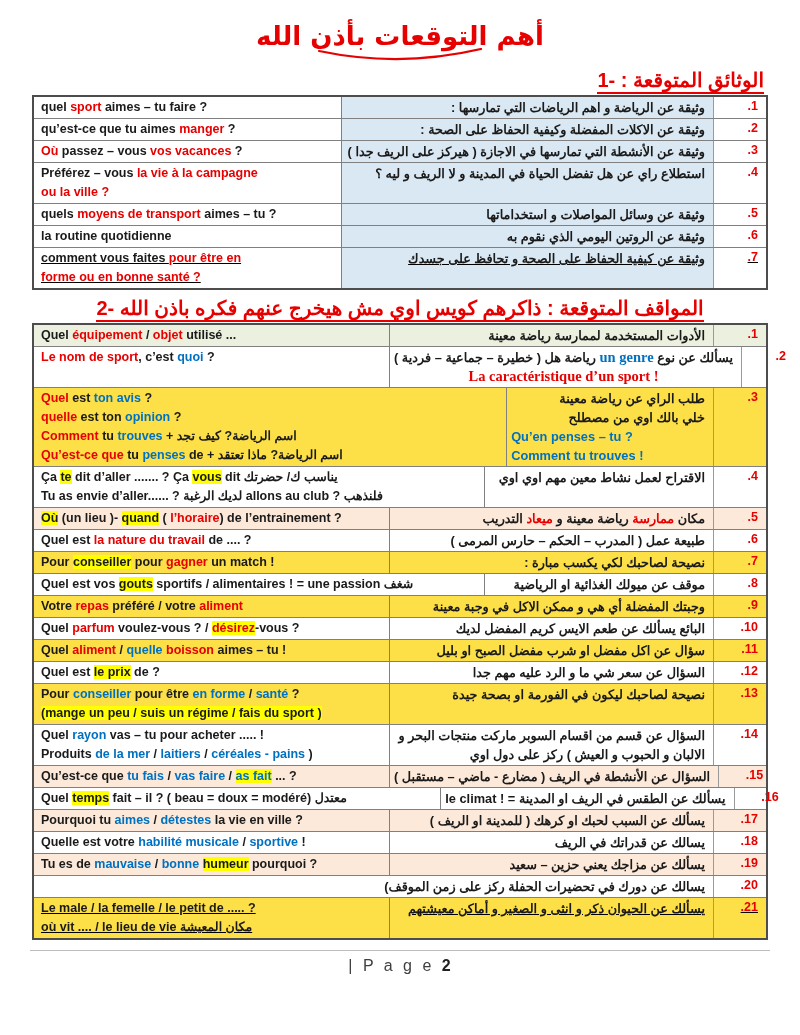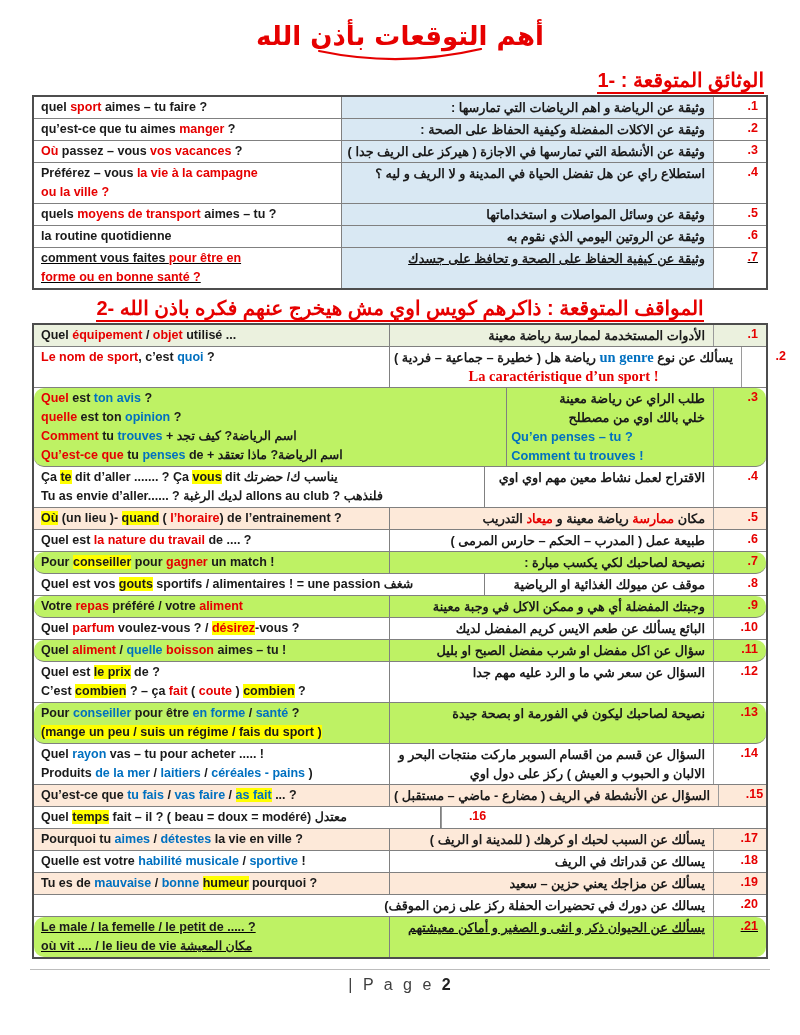--- a/index.html
+++ b/index.html
@@ -16,21 +16,21 @@
   .row{display:flex;border-bottom:1px solid #808080;align-items:stretch;}
   .row:last-child{border-bottom:none;text-decoration:underline;}
   .cell{padding:1px 4px;}
   .cell-fr{border-right:1px solid #808080;padding-left:7px;flex:none;}
   .cell-ar{flex:1;padding-right:8px;}
   .ar-blue{background:#d9e8f3;}
   .cell-num{flex:none;width:44px;border-left:1px solid #9a9a9a;color:#e60000;font-weight:bold;
             font-size:12.5px;text-align:right;padding:2px 8px 0 0;}
   .bg-w{background:#ffffff;}
   .bg-g{background:#ebf1de;}
-  .bg-b{background:#bef264;border-radius:10px;}
+  .bg-b{background:#fde047;}
   .bg-p{background:#fde9d9;}
   .line{line-height:19px;font-size:12.5px;font-weight:bold;color:#1a1a1a;white-space:nowrap;}
   .cell-ar .line{font-size:12.8px;}
   .a-l{text-align:left;}
   .a-r{text-align:right;}
   .a-c{text-align:center;}
   .sg-k{color:#1a1a1a;}
   .sg-r{color:#e60000;}
   .sg-bl{color:#0070c0;}
   .sg-hl{color:#1a1a1a;background:#ffff00;}
@@ -234,21 +234,20 @@
           <div class="line a-l" dir="ltr"><span class="sg-k">Quel </span><span class="sg-r">aliment</span><span class="sg-k"> / </span><span class="sg-bl">quelle</span><span class="sg-k"> </span><span class="sg-r">boisson</span><span class="sg-k"> aimes – tu !</span></div>
         </div>
         <div class="cell cell-ar">
           <div class="line a-r" dir="rtl"><span class="sg-k">سؤال عن اكل مفضل او شرب مفضل الصبح او بليل</span></div>
         </div>
         <div class="cell cell-num" dir="ltr">.11</div>
       </div>
       <div class="row bg-w">
         <div class="cell cell-fr" style="width: 47%;">
           <div class="line a-l" dir="ltr"><span class="sg-k">Quel est </span><span class="sg-hl">le prix</span><span class="sg-k"> de ?</span></div>
-          <div class="line a-l" dir="ltr"><span class="sg-k">C’est </span><span class="sg-hl">combien</span><span class="sg-k"> ? – ça </span><span class="sg-r">fait</span><span class="sg-k"> ( </span><span class="sg-r">coute</span><span class="sg-k"> ) </span><span class="sg-hl">combien</span><span class="sg-k"> ?</span></div>
         </div>
         <div class="cell cell-ar">
           <div class="line a-r" dir="rtl"><span class="sg-k">السؤال عن سعر شي ما و الرد عليه مهم جدا</span></div>
         </div>
         <div class="cell cell-num" dir="ltr">.12</div>
       </div>
       <div class="row bg-b">
         <div class="cell cell-fr" style="width: 47%;">
           <div class="line a-l" dir="ltr"><span class="sg-k">Pour </span><span class="sg-bl">conseiller</span><span class="sg-k"> pour être </span><span class="sg-bl">en forme</span><span class="sg-k"> / </span><span class="sg-bl">santé</span><span class="sg-k"> ?</span></div>
           <div class="line a-l" dir="ltr"><span class="sg-hl">(mange un peu / suis un régime / fais du sport )</span></div>
@@ -274,20 +273,23 @@
           <div class="line a-l" dir="ltr"><span class="sg-k">Qu’est-ce que </span><span class="sg-bl">tu fais</span><span class="sg-k"> / </span><span class="sg-bl">vas faire</span><span class="sg-k"> / </span><span class="sg-blhl">as fait</span><span class="sg-k"> ... ?</span></div>
         </div>
         <div class="cell cell-ar">
           <div class="line a-r" dir="rtl"><span class="sg-k">السؤال عن الأنشطة في الريف ( مضارع - ماضي – مستقبل )</span></div>
         </div>
         <div class="cell cell-num" dir="ltr">.15</div>
       </div>
       <div class="row bg-w">
         <div class="cell cell-fr" style="width: 54%;">
           <div class="line a-l" dir="ltr"><span class="sg-k">Quel </span><span class="sg-hl">temps</span><span class="sg-k"> fait – il ?  ( beau = doux = modéré) </span><span class="sg-k">معتدل</span></div>
+        </div>
+        <div class="cell cell-ar">
+          <div class="line a-r" dir="rtl"><span class="sg-k">يسألك عن الطقس في الريف او المدينة = ! le climat</span></div>
         </div>
         <div class="cell cell-num" dir="ltr">.16</div>
       </div>
       <div class="row bg-p">
         <div class="cell cell-fr" style="width: 47%;">
           <div class="line a-l" dir="ltr"><span class="sg-k">Pourquoi tu </span><span class="sg-bl">aimes</span><span class="sg-k"> / </span><span class="sg-bl">détestes</span><span class="sg-k"> la vie en ville ?</span></div>
         </div>
         <div class="cell cell-ar">
           <div class="line a-r" dir="rtl"><span class="sg-k">يسألك عن السبب لحبك او كرهك ( للمدينة او الريف )</span></div>
         </div>

